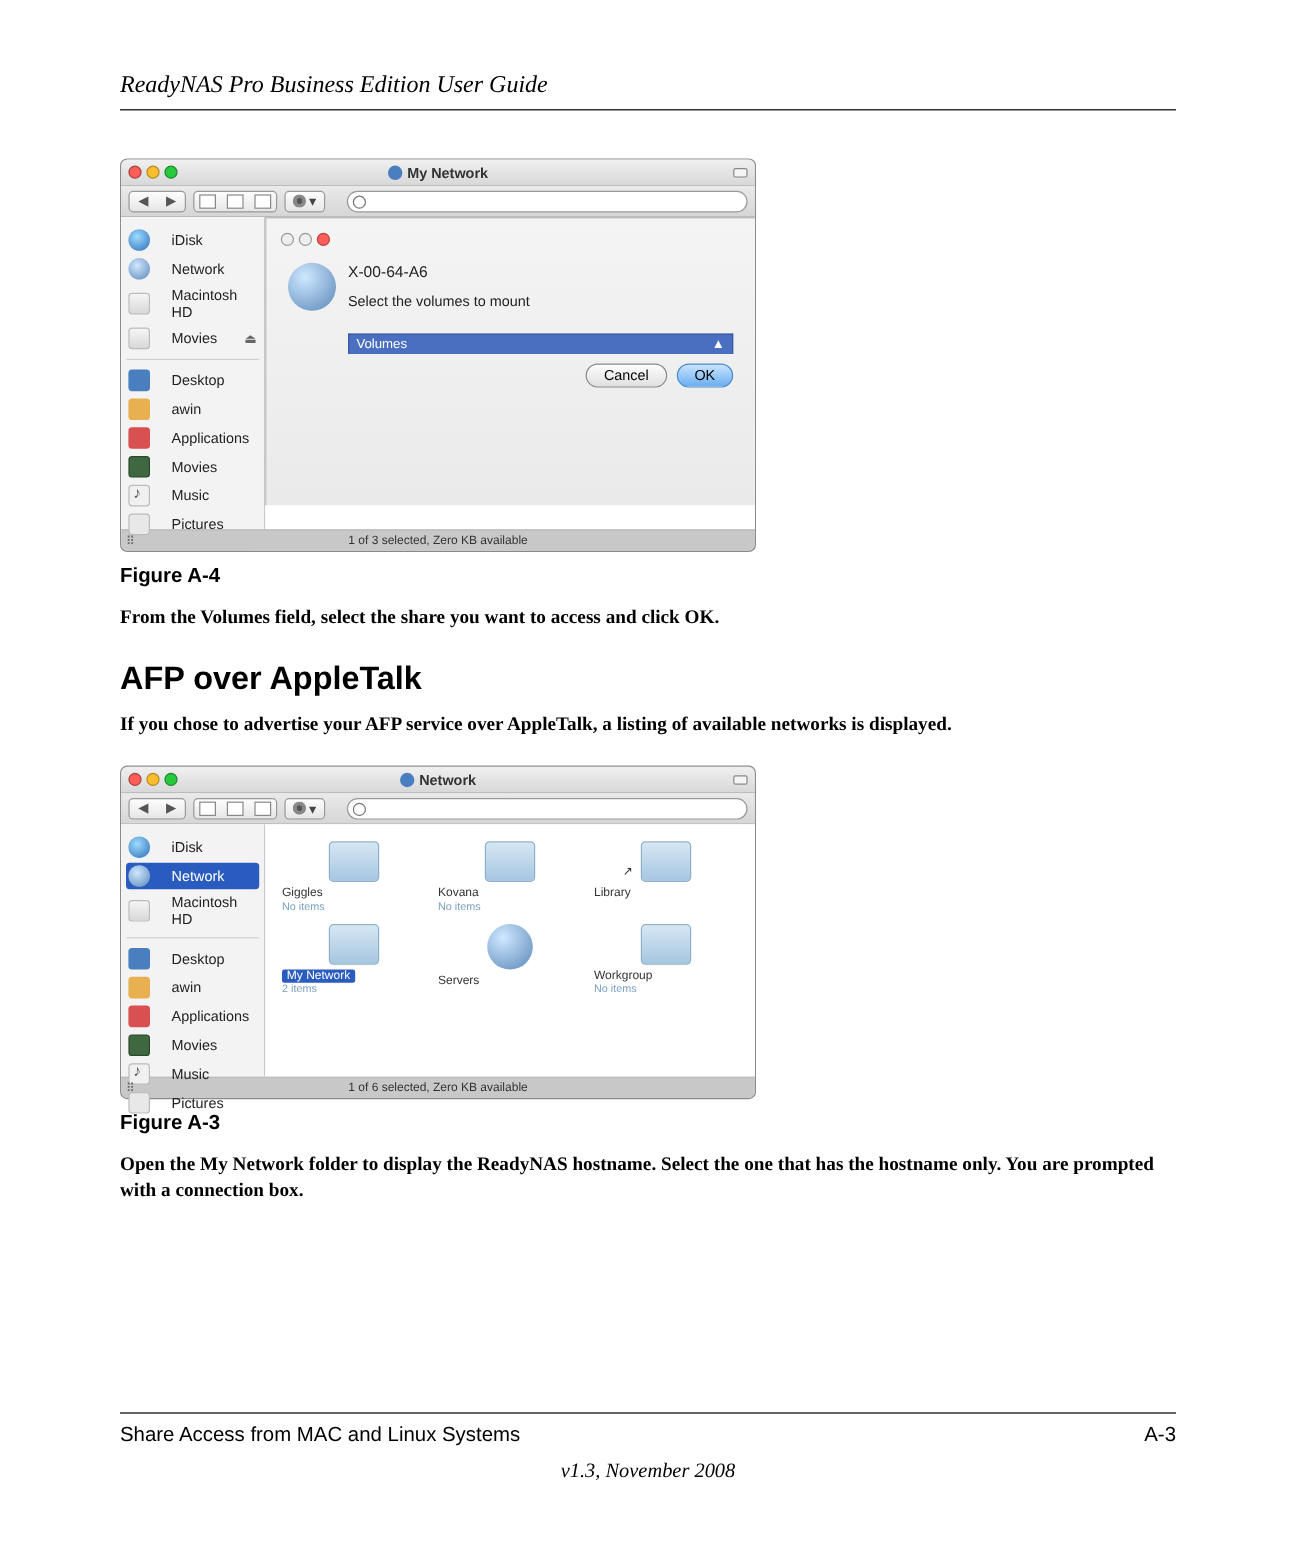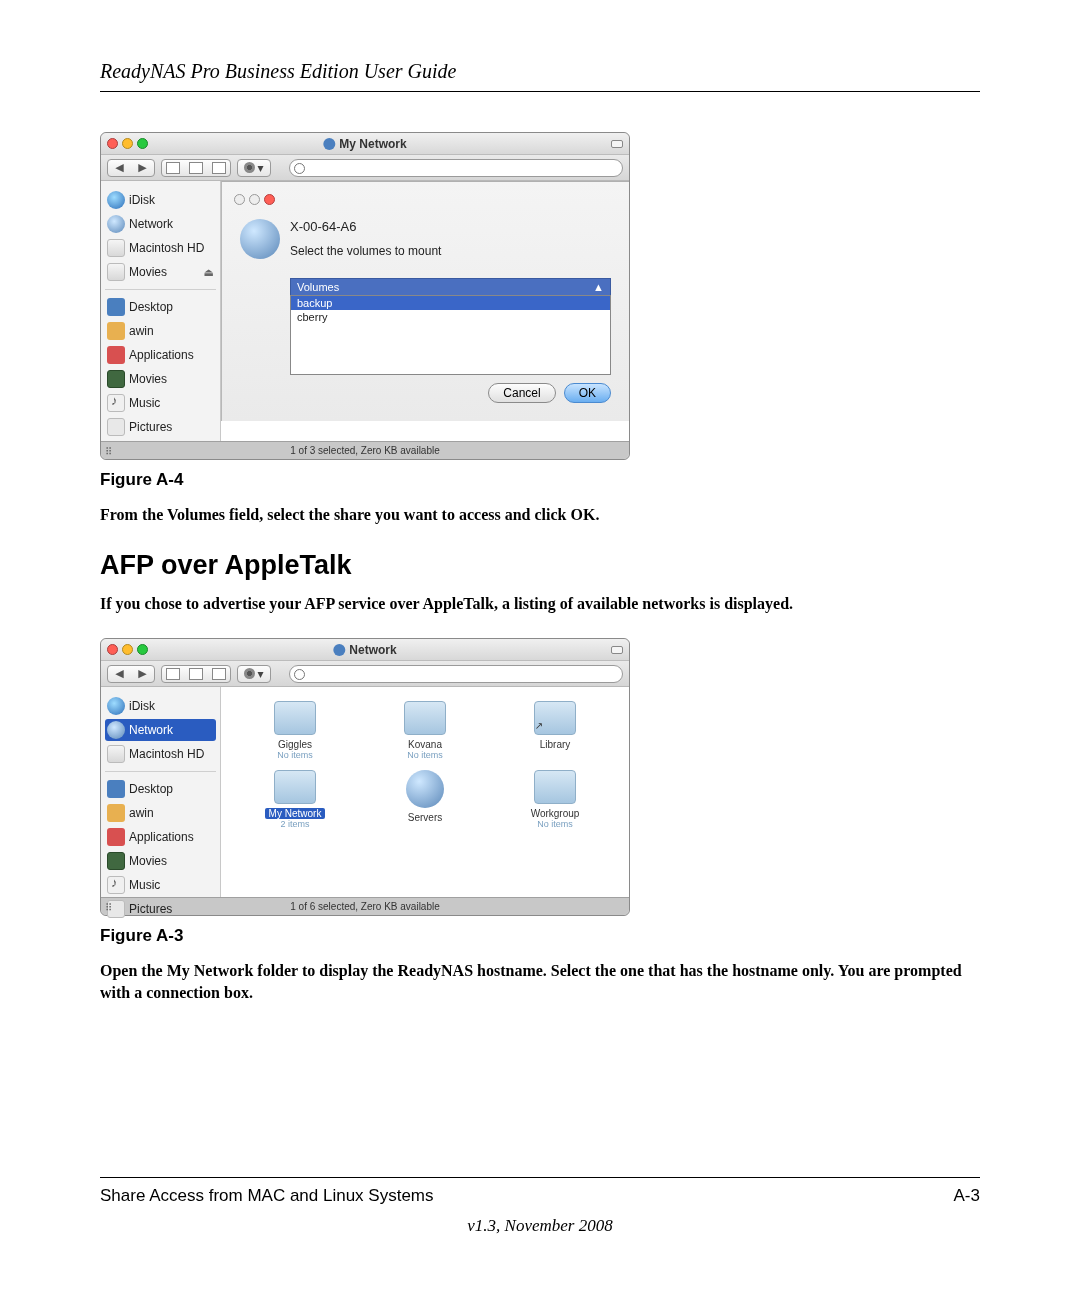--- a/index.html
+++ b/index.html
@@ -80,21 +80,21 @@
   .navbtns span{color:#555;font-size:11px}
   .viewbtns{width:70px;justify-content:space-around}
   .vb{width:14px;height:12px;border:1px solid #888;background:#fff}
   .gearbtn{width:34px;justify-content:center;gap:2px;color:#444}
   .gear{width:11px;height:11px;border-radius:50%;background:radial-gradient(circle,#555 30%,transparent 31%),#888;position:relative}
   .searchbox{flex:1;margin-left:12px;border:1px solid #9a9a9a;border-radius:10px;height:18px;background:#fff;padding-left:18px;position:relative}
   .searchbox::before{content:"";position:absolute;left:4px;top:3px;width:9px;height:9px;border:1.5px solid #777;border-radius:50%}
   .content-a4{display:flex;height:260px;background:#fff}
   .sidebar{width:120px;background:#f3f3f3;border-right:1px solid #c8c8c8;padding:6px 4px;font-size:12px;color:#222}
   .sidebar hr{border:none;border-top:1px solid #cfcfcf;margin:6px 0}
-  .side-item{display:flex;align-items:center;gap:4px;padding:2px 2px;margin:2px 0}
+  .side-item{display:flex;align-items:center;gap:18px;padding:2px 2px;margin:2px 0}
   .side-item.eject::after{content:"⏏";margin-left:auto;color:#666;font-size:11px}
   .si-icon{width:18px;height:18px;display:inline-block;flex-shrink:0;border-radius:3px}
   .ic-idisk{background:radial-gradient(circle at 40% 35%,#9edcff,#2a6db8);border-radius:50%}
   .ic-net{background:radial-gradient(circle at 40% 35%,#cfe8ff,#5a87b8);border-radius:50%}
   .ic-hd{background:linear-gradient(#f5f5f5,#d8d8d8);border:1px solid #bbb}
   .ic-desk{background:#4a7fbf}
   .ic-home{background:#e8b050}
   .ic-apps{background:#d85050}
   .ic-mov{background:#406840;border:1px solid #2a4a2a}
   .ic-music{background:#f0f0f0;border:1px solid #bbb;position:relative}
@@ -125,21 +125,21 @@
     background:linear-gradient(#fdfdfd,#e0e0e0);font-size:12px}
   .aquabtn.def{background:linear-gradient(#c8e4ff,#6aaef0);border-color:#4a8ad0}
   .statusbar{height:18px;background:#c8c8c8;border-top:1px solid #a0a0a0;
     font-size:10px;color:#333;display:flex;align-items:center;justify-content:center;
     border-bottom-left-radius:6px;border-bottom-right-radius:6px}
   .corner{position:absolute;left:4px;bottom:2px;color:#666;font-size:10px}
 
   
   .mac-win2 .content-a4{height:210px}
   .browser-pane{flex:1;background:#fff;padding:14px 14px 4px 14px;overflow:hidden}
-  .grid3{display:grid;grid-template-columns:repeat(3,1fr);gap:10px 10px;font-size:10px;text-align:center;color:#333}
+  .grid3{display:grid;grid-template-columns:repeat(3,1fr);gap:10px 10px;font-size:10px;color:#333}
   .cell .bigicon{width:42px;height:34px;margin:0 auto 4px;display:block}
   .bigfolder{background:linear-gradient(#d6e7f4,#a6c6e0);border-radius:4px;border:1px solid #8fafc8}
   .bigglobe{background:radial-gradient(circle at 35% 30%,#cfe8ff,#5a87b8);border-radius:50%;width:38px!important;height:38px!important}
   .bigfolder.alias::after{content:"↗";position:relative;top:18px;left:-16px;color:#333;font-size:10px}
   .cell b{display:block;font-weight:normal;font-size:10px}
   .cell .sub{color:#7aa0c0;font-size:9px}
   .cell.selected b{background:#2a5cc0;color:#fff;display:inline-block;padding:0 4px;border-radius:2px}
   .mac-win2 .sidebar .side-item.hl{background:#2a5cc0;color:#fff;border-radius:3px}
 
   
@@ -241,24 +241,20 @@
         </div>
         <div class="sheet-row">
           <div class="globe-big"></div>
           <div class="sheet-body">
             <div class="hostid">X-00-64-A6</div>
             <div class="prompt">Select the volumes to mount</div>
             <div class="vol-head">
               <span>Volumes</span>
                   <span>▲</span>
                 </div>
-            <div class="vol-list">
-              <div class="sel">backup</div>
-              <div>cberry</div>
-            </div>
           </div>
         </div>
         <div class="sheet-btns">
           <button class="aquabtn">Cancel</button>
           <button class="aquabtn def">OK</button>
         </div>
       </div>
     </div>
   </div>
   <div class="statusbar">

